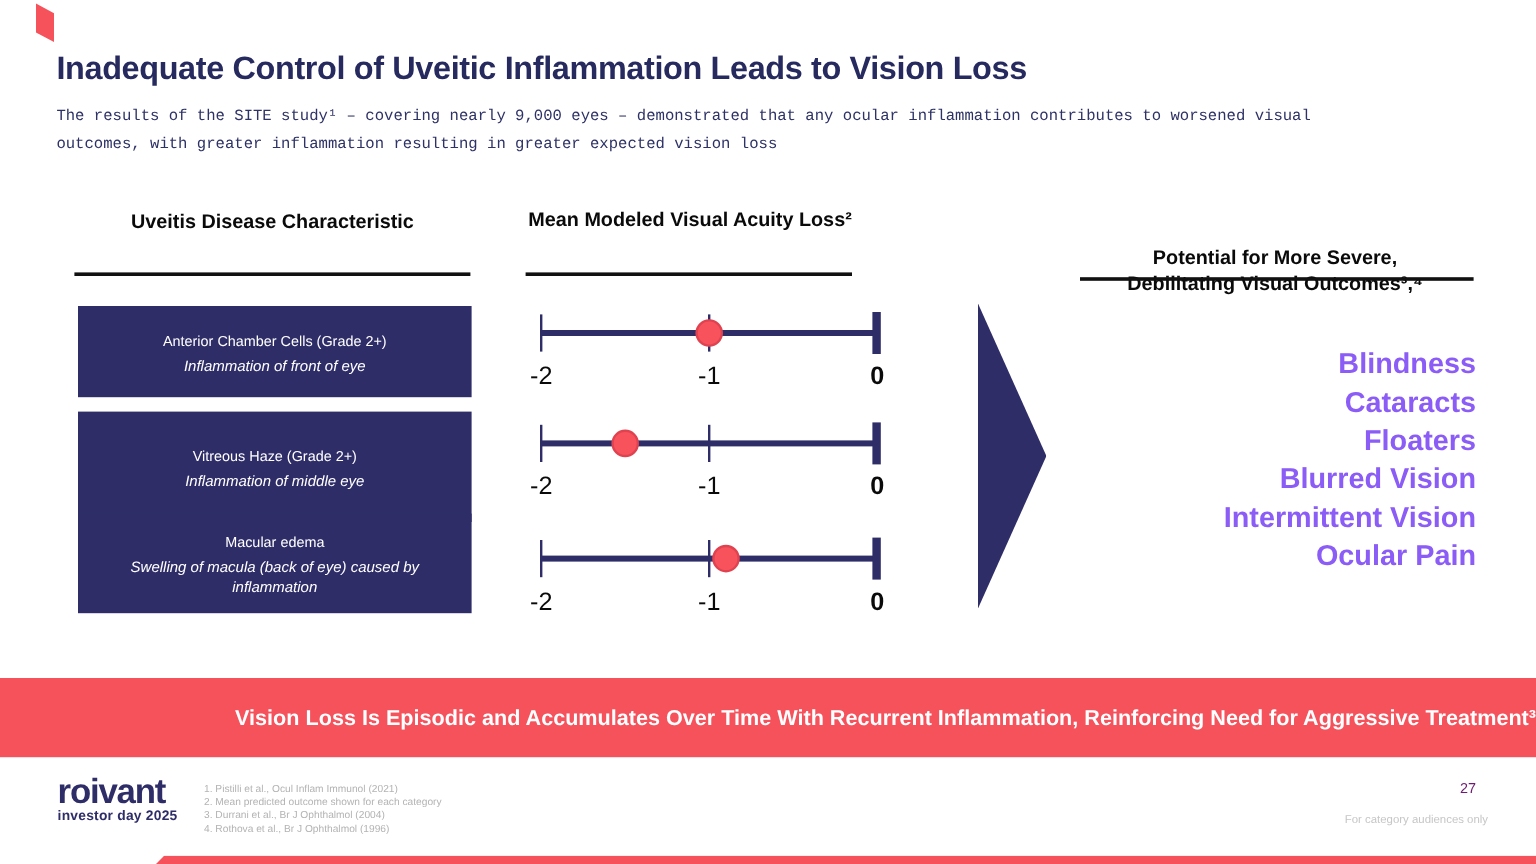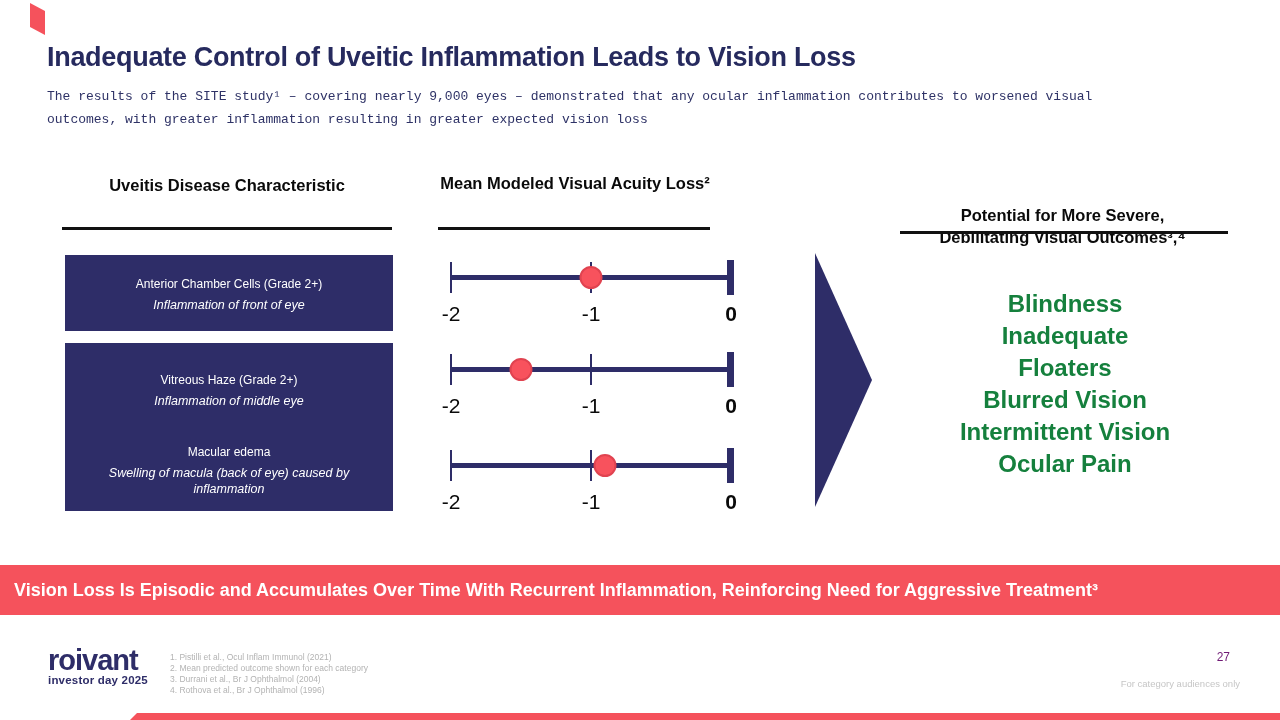--- a/index.html
+++ b/index.html
@@ -45,26 +45,26 @@
   .tick.start { left:0; transform:translateX(-50%); }
   .endcap { position:absolute; top:6px; right:-3px; width:7px; height:35px; background:#2e2d68; }
   .dot { position:absolute; top:12px; width:23px; height:23px; border-radius:50%;
     background:#f8525d; border:2px solid #e04350; transform:translateX(-50%); }
   .tlabel { position:absolute; top:48px; font-size:21px; color:#0a0a0a; transform:translateX(-50%); }
   .tl0 { left:0; } .tl1 { left:50%; } .tl2 { left:100%; font-weight:bold; }
 
   
   .big-arrow { position:absolute; left:815px; top:253px; width:57px; height:254px;
     background:#2e2d68; clip-path:polygon(0 0, 100% 50%, 0 100%); }
-  .outcomes { position:absolute; left:900px; top:288px; width:330px; text-align:center;
-    font-size:24px; font-weight:bold; color:#15803d; line-height:32px; }
+  .outcomes { position:absolute; left:900px; top:288px; width:330px; text-align:right;
+    font-size:24px; font-weight:bold; color:#8b5cf6; line-height:32px; }
 
   
-  .banner { position:absolute; left:0; top:565px; width:1280px; height:50px; background:#f5525c;
-    display:flex; align-items:center; justify-content:flex-start;padding-left:14px; }
+  .banner { position:absolute; left:0; top:565px; width:1280px; height:66px; background:#f5525c;
+    display:flex; align-items:center; justify-content:flex-end; }
   .banner .btxt { max-width:1085px; text-align:center; color:#ffffff; font-size:18px; font-weight:bold; line-height:23px; }
 
   
   .logo { position:absolute; left:48px; top:645px; color:#2e2d68; }
   .logo .word { font-size:29px; font-weight:bold; letter-spacing:-1px; line-height:30px; }
   .logo .tag { font-size:11.5px; font-weight:bold; letter-spacing:0.2px; margin-top:-1px; }
   .footnotes { position:absolute; left:170px; top:652px; font-size:8.5px; line-height:11px; color:#b3b3b3; }
   .pagenum { position:absolute; right:50px; top:650px; font-size:12px; color:#701a75; }
   .audience { position:absolute; right:40px; top:678px; font-size:9.5px; color:#c6c6c6; }
 </style>
@@ -130,21 +130,21 @@
     <div class="endcap"></div>
     <div class="dot" style="left: 55%;"></div>
     <div class="tlabel tl0">-2</div>
     <div class="tlabel tl1">-1</div>
     <div class="tlabel tl2">0</div>
   </div>
 
   <div class="big-arrow"></div>
   <div class="outcomes">
     <div>Blindness</div>
-    <div>Inadequate</div>
+    <div>Cataracts</div>
     <div>Floaters</div>
     <div>Blurred Vision</div>
     <div>Intermittent Vision</div>
     <div>Ocular Pain</div>
   </div>
 
   <div class="banner">
     <div class="btxt">Vision Loss Is Episodic and Accumulates Over Time With Recurrent Inflammation, Reinforcing Need for Aggressive Treatment³</div>
   </div>
 

